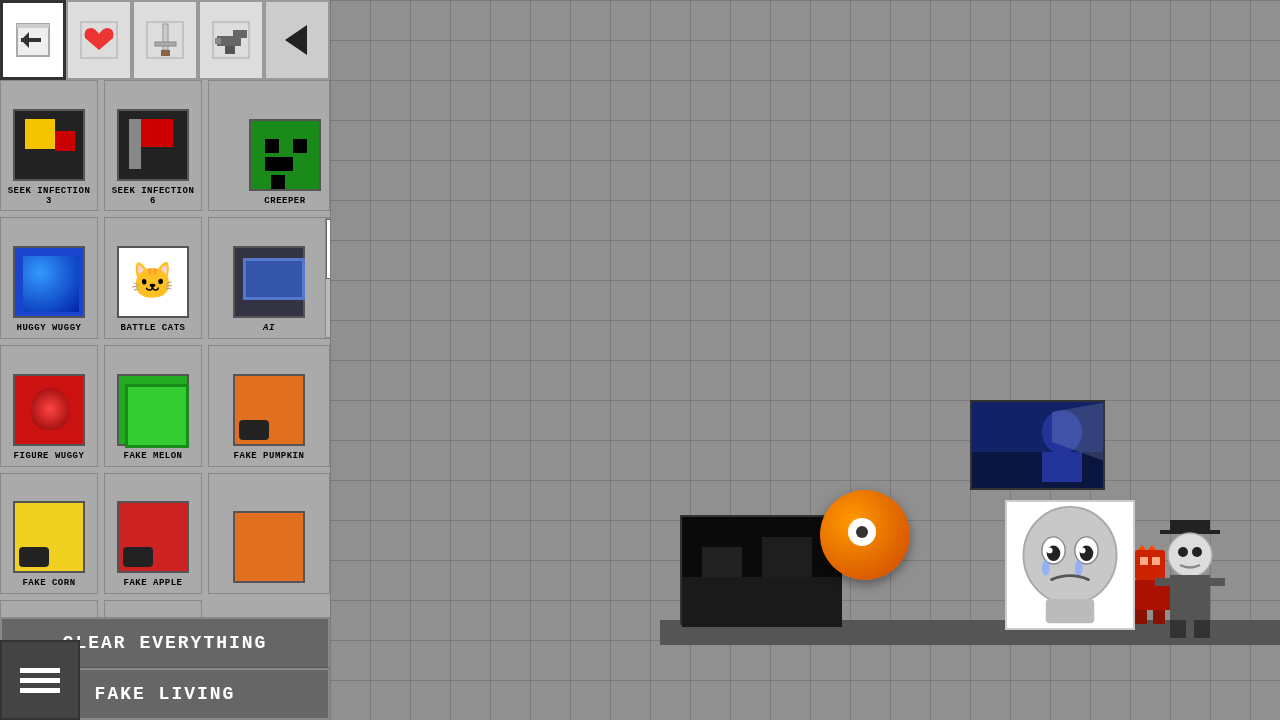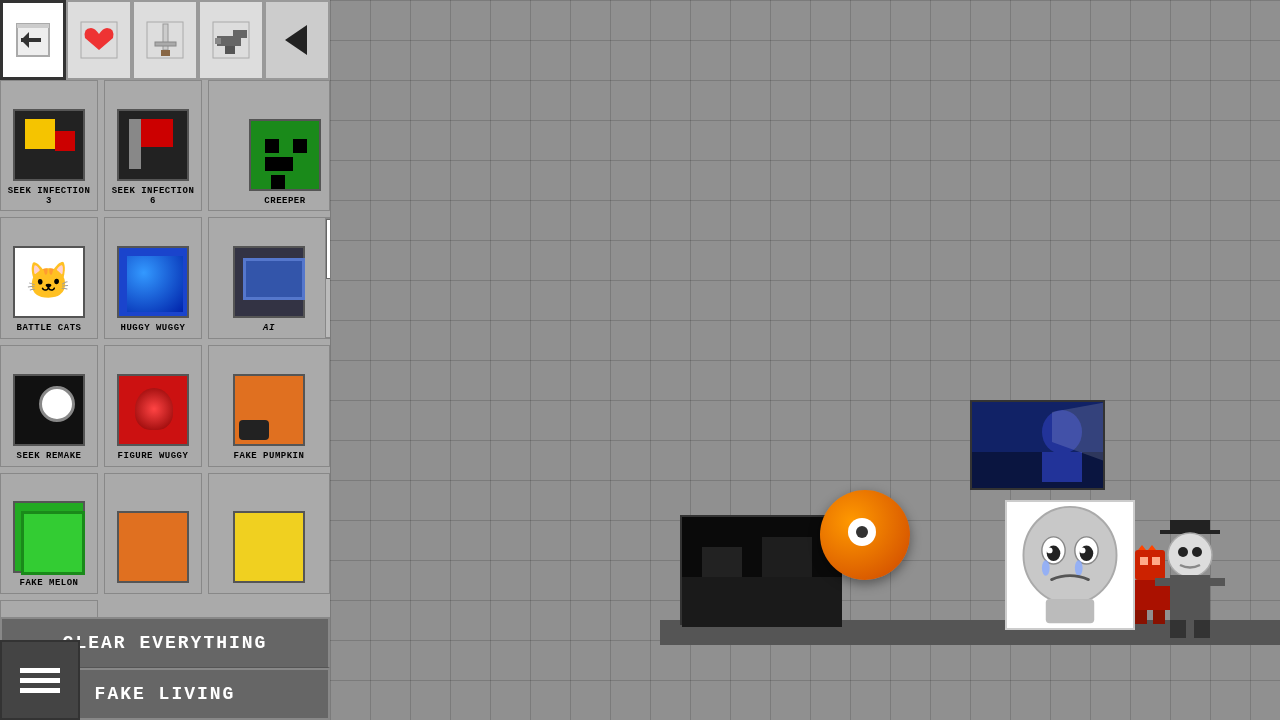--- a/index.html
+++ b/index.html
@@ -673,70 +673,77 @@
     </div>
     <div class="entity-cell" style="position:relative;padding-left:36px;">
       <div class="entity-icon">
         <div class="icon-creeper"></div>
       </div>
       <div class="entity-label">CREEPER</div>
     </div>
 
     <div class="entity-cell">
       <div class="entity-icon">
+        <div class="icon-huggy"></div>
+      </div>
+      <div class="entity-label">HUGGY
+WUGGY</div>
+    </div>
+    <div class="entity-cell">
+      <div class="entity-icon">
         <div class="icon-battlecats"></div>
       </div>
       <div class="entity-label">BATTLE
 CATS</div>
     </div>
-    <div class="entity-cell">
-      <div class="entity-icon">
-        <div class="icon-huggy"></div>
-      </div>
-      <div class="entity-label">HUGGY
-WUGGY</div>
-    </div>
     <div class="entity-cell" style="position:relative;font-style:italic;">
       <div class="entity-icon">
         <div class="icon-ai"></div>
       </div>
       <div class="scroll-indicator">
         <div class="scroll-thumb"></div>
       </div>
       <div class="entity-label">AI</div>
     </div>
 
     <div class="entity-cell">
       <div class="entity-icon">
-        <div class="icon-seekremake"></div>
-      </div>
-      <div class="entity-label">SEEK
-REMAKE</div>
-    </div>
-    <div class="entity-cell">
-      <div class="entity-icon">
         <div class="icon-figureremake"></div>
       </div>
       <div class="entity-label">FIGURE
 WUGGY</div>
     </div>
     <div class="entity-cell">
       <div class="entity-icon">
+        <div class="icon-fakemelon"></div>
+      </div>
+      <div class="entity-label">FAKE
+MELON</div>
+    </div>
+
+    <div class="entity-cell">
+      <div class="entity-icon">
         <div class="icon-fakepumpkin"></div>
       </div>
       <div class="entity-label">FAKE
 PUMPKIN</div>
     </div>
-
-    <div class="entity-cell">
-      <div class="entity-icon">
-        <div class="icon-fakemelon"></div>
+    <div class="entity-cell">
+      <div class="entity-icon">
+        <div class="icon-fakecorn"></div>
       </div>
       <div class="entity-label">FAKE
-MELON</div>
+CORN</div>
+    </div>
+    <div class="entity-cell">
+      <div class="entity-icon">
+        <div class="icon-fakeapple"></div>
+      </div>
+      <div class="entity-label">FAKE
+APPLE</div>
     </div>
 
     <div class="entity-cell">
       <div class="entity-icon">
         <div class="icon-orange"></div>
       </div>
       <div class="entity-label"></div>
     </div>
     <div class="entity-cell">
       <div class="entity-icon">

